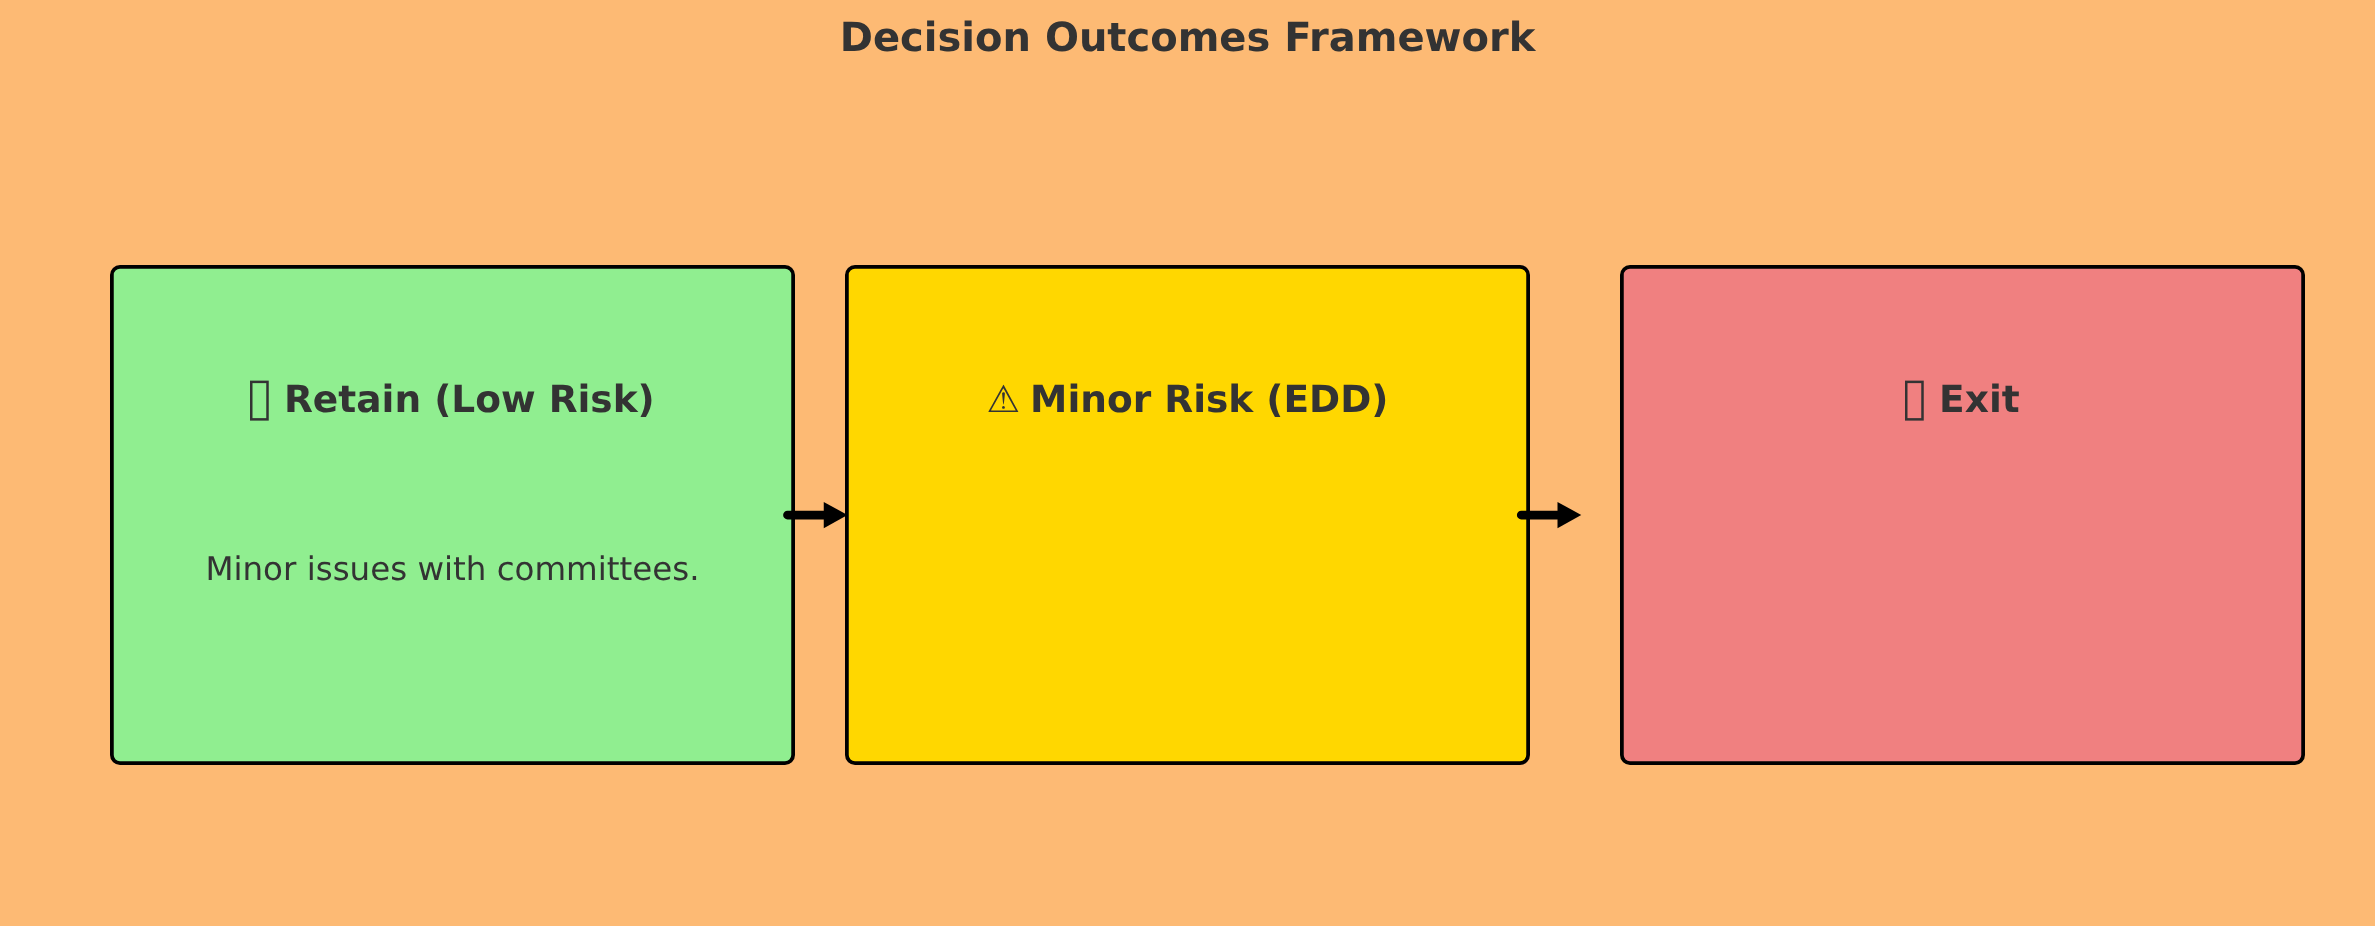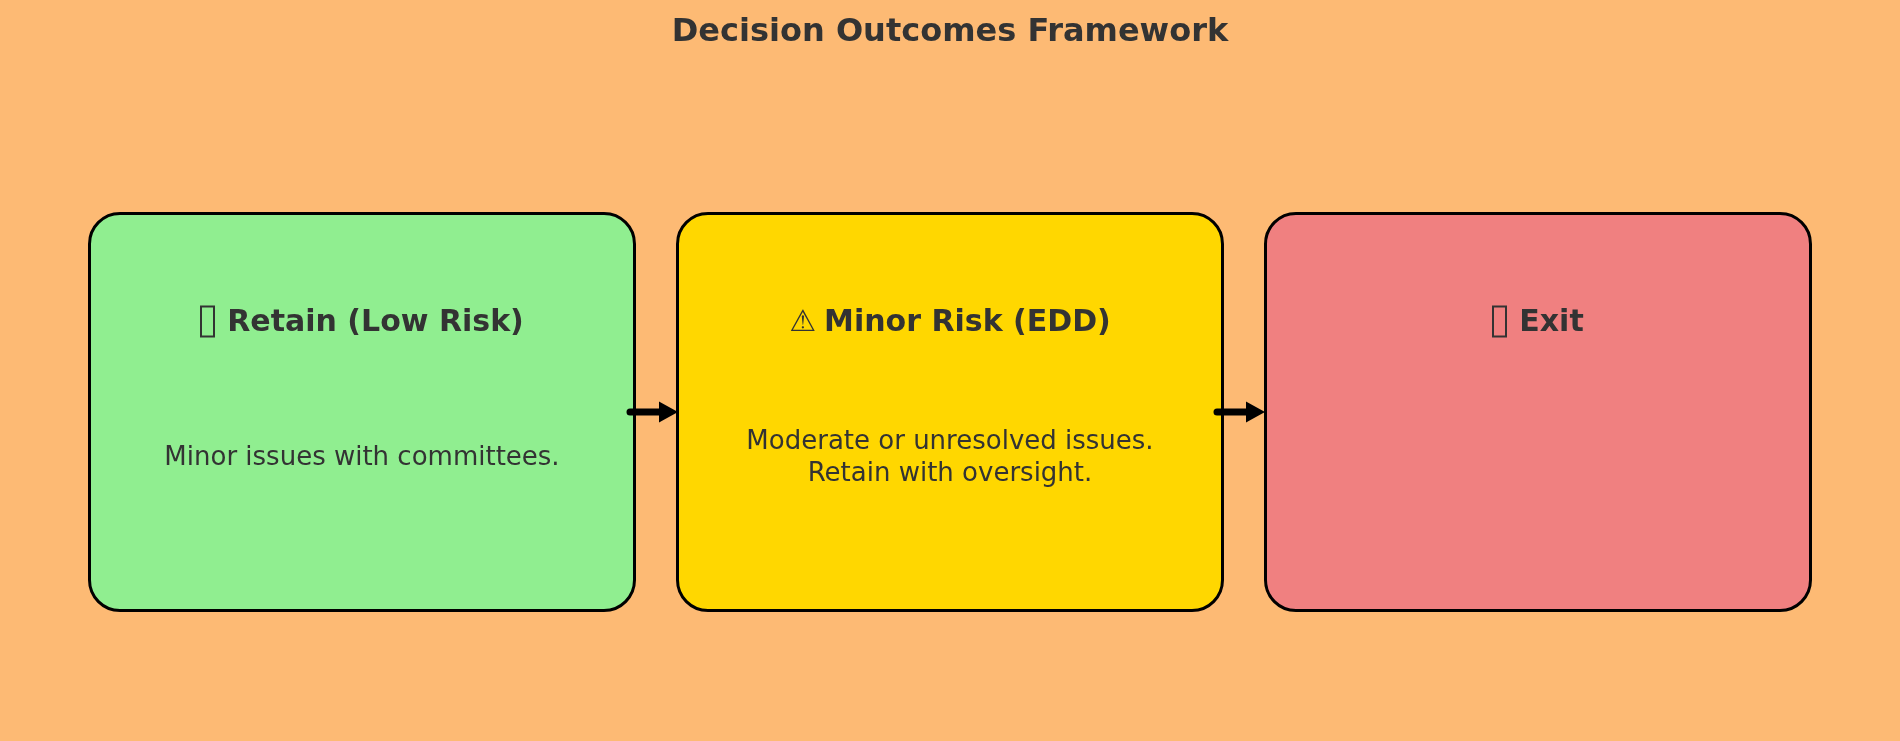--- a/index.html
+++ b/index.html
@@ -27,25 +27,25 @@
     font-weight: bold;
     color: #333333;
   }
   .node {
     position: absolute;
     top: 212px;
     width: 548px;
     height: 400px;
     box-sizing: border-box;
     border: 3px solid #000000;
-    border-radius: 32px;
+    border-radius: 8px;
   }
   .node-1 { left: 88px; }
   .node-2 { left: 676px; }
-  .node-3 { left: 1264px; padding-left: 30px; }
+  .node-3 { left: 1296px; padding-left: 30px; }
   .node-heading {
     position: absolute;
     top: 105px;
     left: 0;
     width: 100%;
     transform: translateY(-50%);
     text-align: center;
     font-size: 30px;
     font-weight: bold;
     white-space: nowrap;
@@ -101,22 +101,20 @@
 
   <svg class="flow-arrow flow-arrow-1" viewBox="0 0 54 28">
     <line x1="4" y1="14" x2="33" y2="14" stroke="#000000" stroke-width="7" stroke-linecap="round"></line>
     <polygon points="33,3.5 52,14 33,24.5" fill="#000000"></polygon>
   </svg>
 
   <div class="node node-2" style="background-color: rgb(255, 215, 0);">
     <div class="node-heading">
       <span class="warning-icon">⚠</span><span>Minor Risk (EDD)</span>
     </div>
-    <div class="node-body">Moderate or unresolved issues.
-Retain with oversight.</div>
   </div>
 
   <svg class="flow-arrow flow-arrow-2" viewBox="0 0 54 28">
     <line x1="4" y1="14" x2="33" y2="14" stroke="#000000" stroke-width="7" stroke-linecap="round"></line>
     <polygon points="33,3.5 52,14 33,24.5" fill="#000000"></polygon>
   </svg>
 
   <div class="node node-3" style="background-color: rgb(240, 128, 128);">
     <div class="node-heading">
       <span class="tofu-icon"></span><span>Exit</span>

